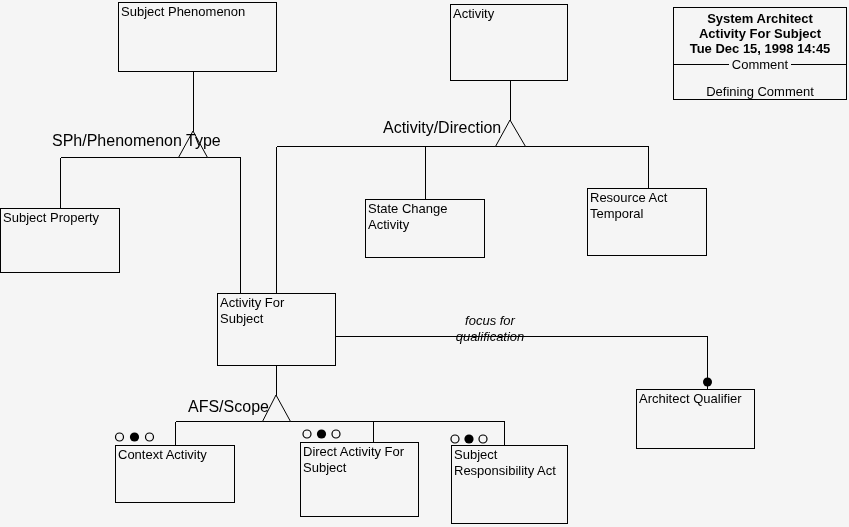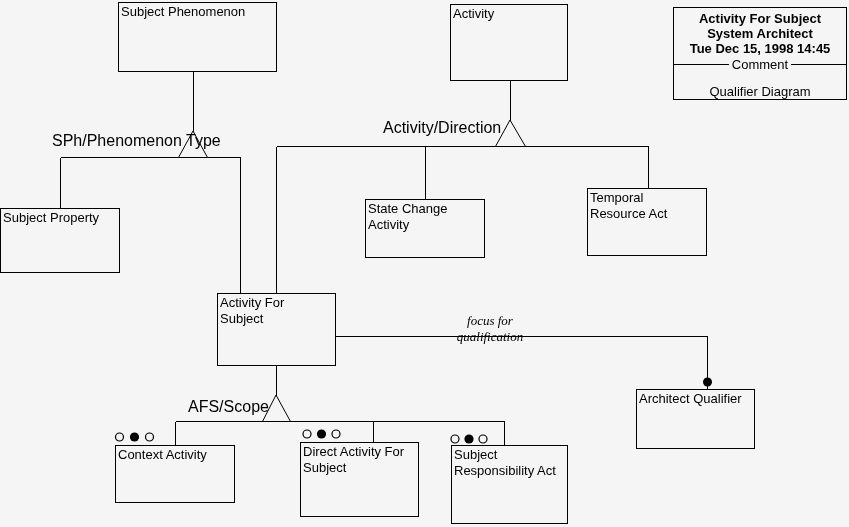--- a/index.html
+++ b/index.html
@@ -13,21 +13,21 @@
   .node{
     position:absolute;border:1px solid #000;box-sizing:border-box;
     padding:1px 2px;font-size:13px;line-height:16px;background:transparent;
   }
   .tl{white-space:nowrap;}
   .elabel{
     position:absolute;font-size:16px;line-height:16px;white-space:nowrap;
   }
   .focus-label{
     position:absolute;font-size:13px;line-height:16px;
-    font-style:italic;text-align:center;width:110px;font-family:Liberation Serif, serif;
+    font-style:italic;text-align:center;width:110px;
   }
   .infobox{
     position:absolute;left:673px;top:7px;width:174px;height:93px;
     border:1px solid #000;box-sizing:border-box;text-align:center;
     font-size:13px;line-height:15px;padding-top:3px;
   }
   .infobox .b{font-weight:bold;}
   .divrow{display:flex;align-items:center;margin-top:1px;margin-bottom:12px;}
   .divrow .seg{flex:1;height:1px;background:#000;}
   .divrow .dlabel{padding:0 3px;font-weight:normal;}
@@ -92,22 +92,22 @@
   <div class="node" style="left:0px;top:208px;width:120px;height:65px">
     <div class="tl">Subject Property</div>
   </div>
 
   <div class="node" style="left:365px;top:199px;width:120px;height:59px">
     <div class="tl">State Change</div>
     <div class="tl">Activity</div>
   </div>
 
   <div class="node" style="left:587px;top:188px;width:120px;height:68px">
+    <div class="tl">Resource Act</div>
     <div class="tl">Temporal</div>
-    <div class="tl">Resource Act</div>
   </div>
 
   <div class="node" style="left:217px;top:293px;width:119px;height:73px">
     <div class="tl">Activity For</div>
     <div class="tl">Subject</div>
   </div>
 
   <div class="node" style="left:636px;top:389px;width:119px;height:60px">
     <div class="tl">Architect Qualifier</div>
   </div>
@@ -128,24 +128,24 @@
 
   <div class="elabel" style="left:52px;top:133px">SPh/Phenomenon Type</div>
   <div class="elabel" style="left:383px;top:120px">Activity/Direction</div>
   <div class="elabel" style="left:188px;top:399px">AFS/Scope</div>
   <div class="focus-label" style="left:435px;top:313px">
     <div class="tl">focus for</div>
     <div class="tl">qualification</div>
   </div>
 
   <div class="infobox">
+    <div class="b">System Architect</div>
     <div class="b">Activity For Subject</div>
-    <div class="b">System Architect</div>
     <div class="b">Tue Dec 15, 1998  14:45</div>
     <div class="divrow">
       <div class="seg"></div>
       <span class="dlabel">Comment</span>
       <div class="seg"></div>
     </div>
-    <div class="comment-val">Qualifier Diagram</div>
+    <div class="comment-val">Defining Comment</div>
   </div>
 
 </div>
 
 </body></html>

